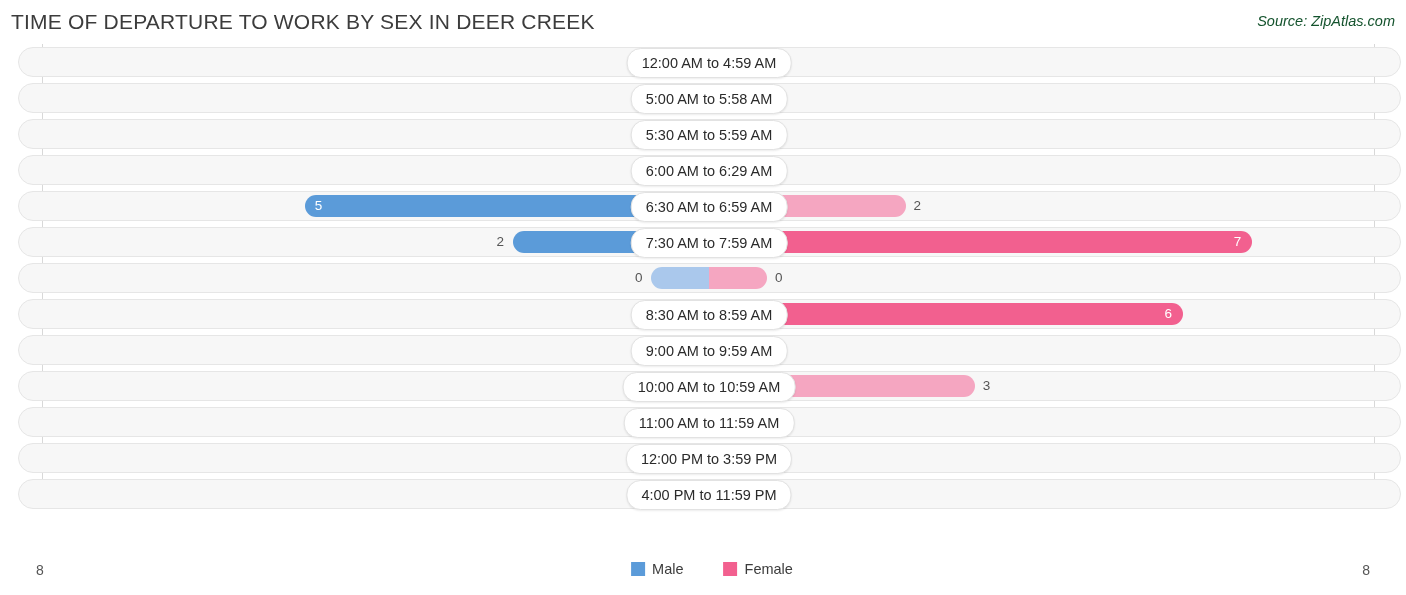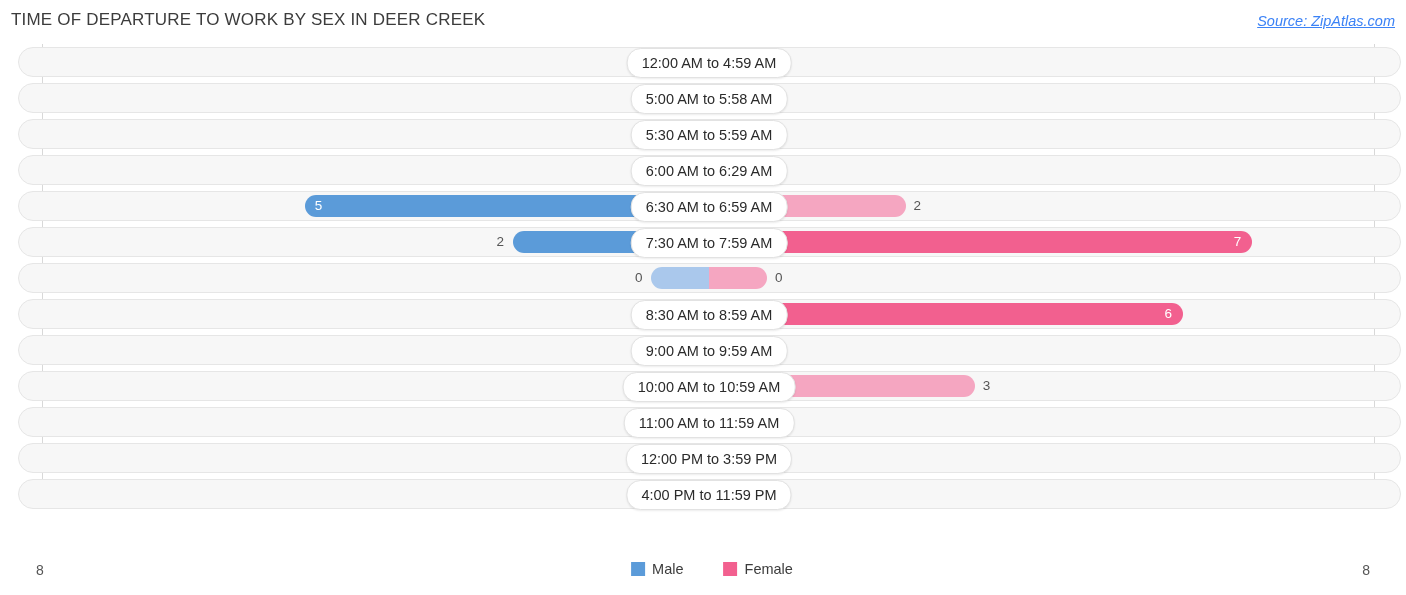--- a/index.html
+++ b/index.html
@@ -18,34 +18,33 @@
 
   
   .header {
     position: relative;
     height: 44px;
   }
   .chart-title {
     position: absolute;
     left: 11px;
     top: 10px;
-    font-size: 17px;
+    font-size: 21px;
     color: #3c3c3c;
     letter-spacing: 0.2px;
     white-space: nowrap;
   }
   .source {
     position: absolute;
     right: 11px;
     top: 13px;
     font-size: 14.5px;
     font-style: italic;
-    color: #3b82f6;
+    color: #14532d;
     white-space: nowrap;
-    text-decoration: underline;
   }
 
   
   .plot {
     position: absolute;
     left: 0;
     top: 44px;
     width: 1406px;
     height: 508px;
     margin-left: 6px;

